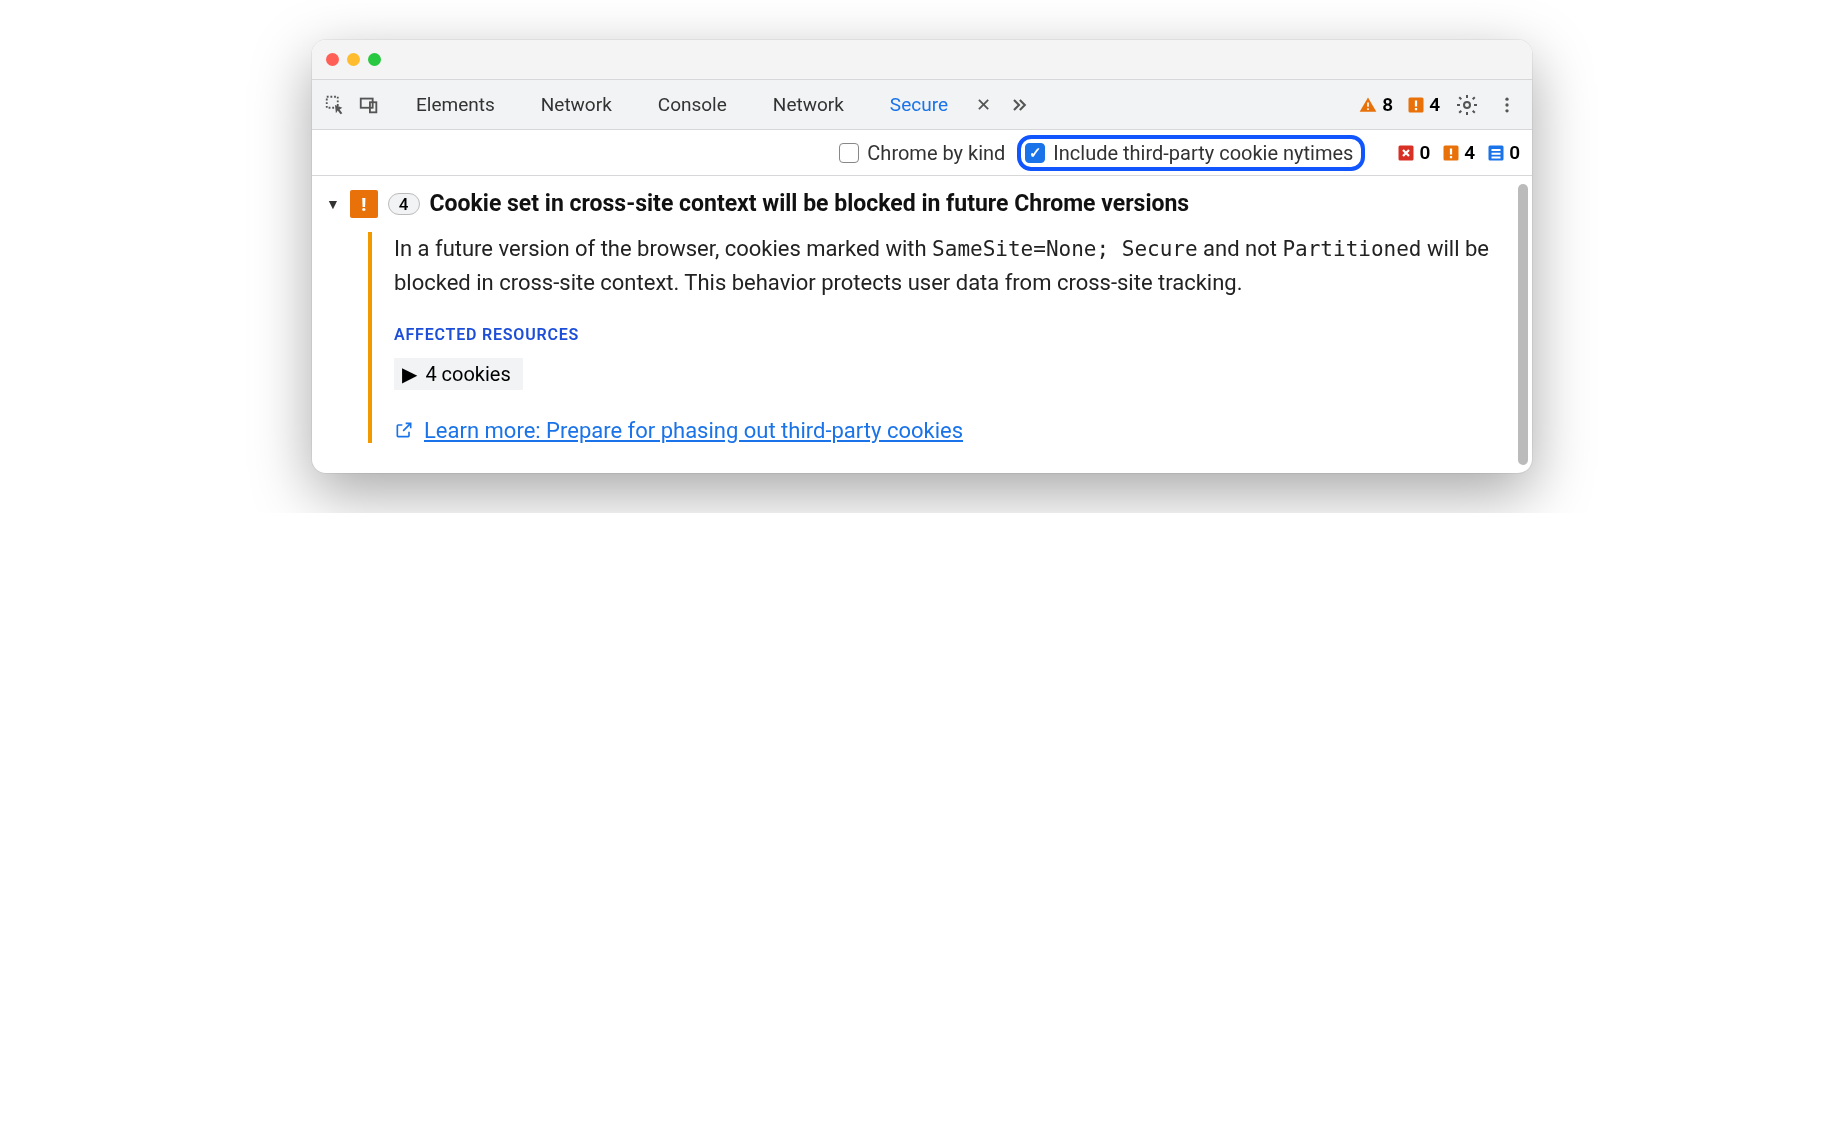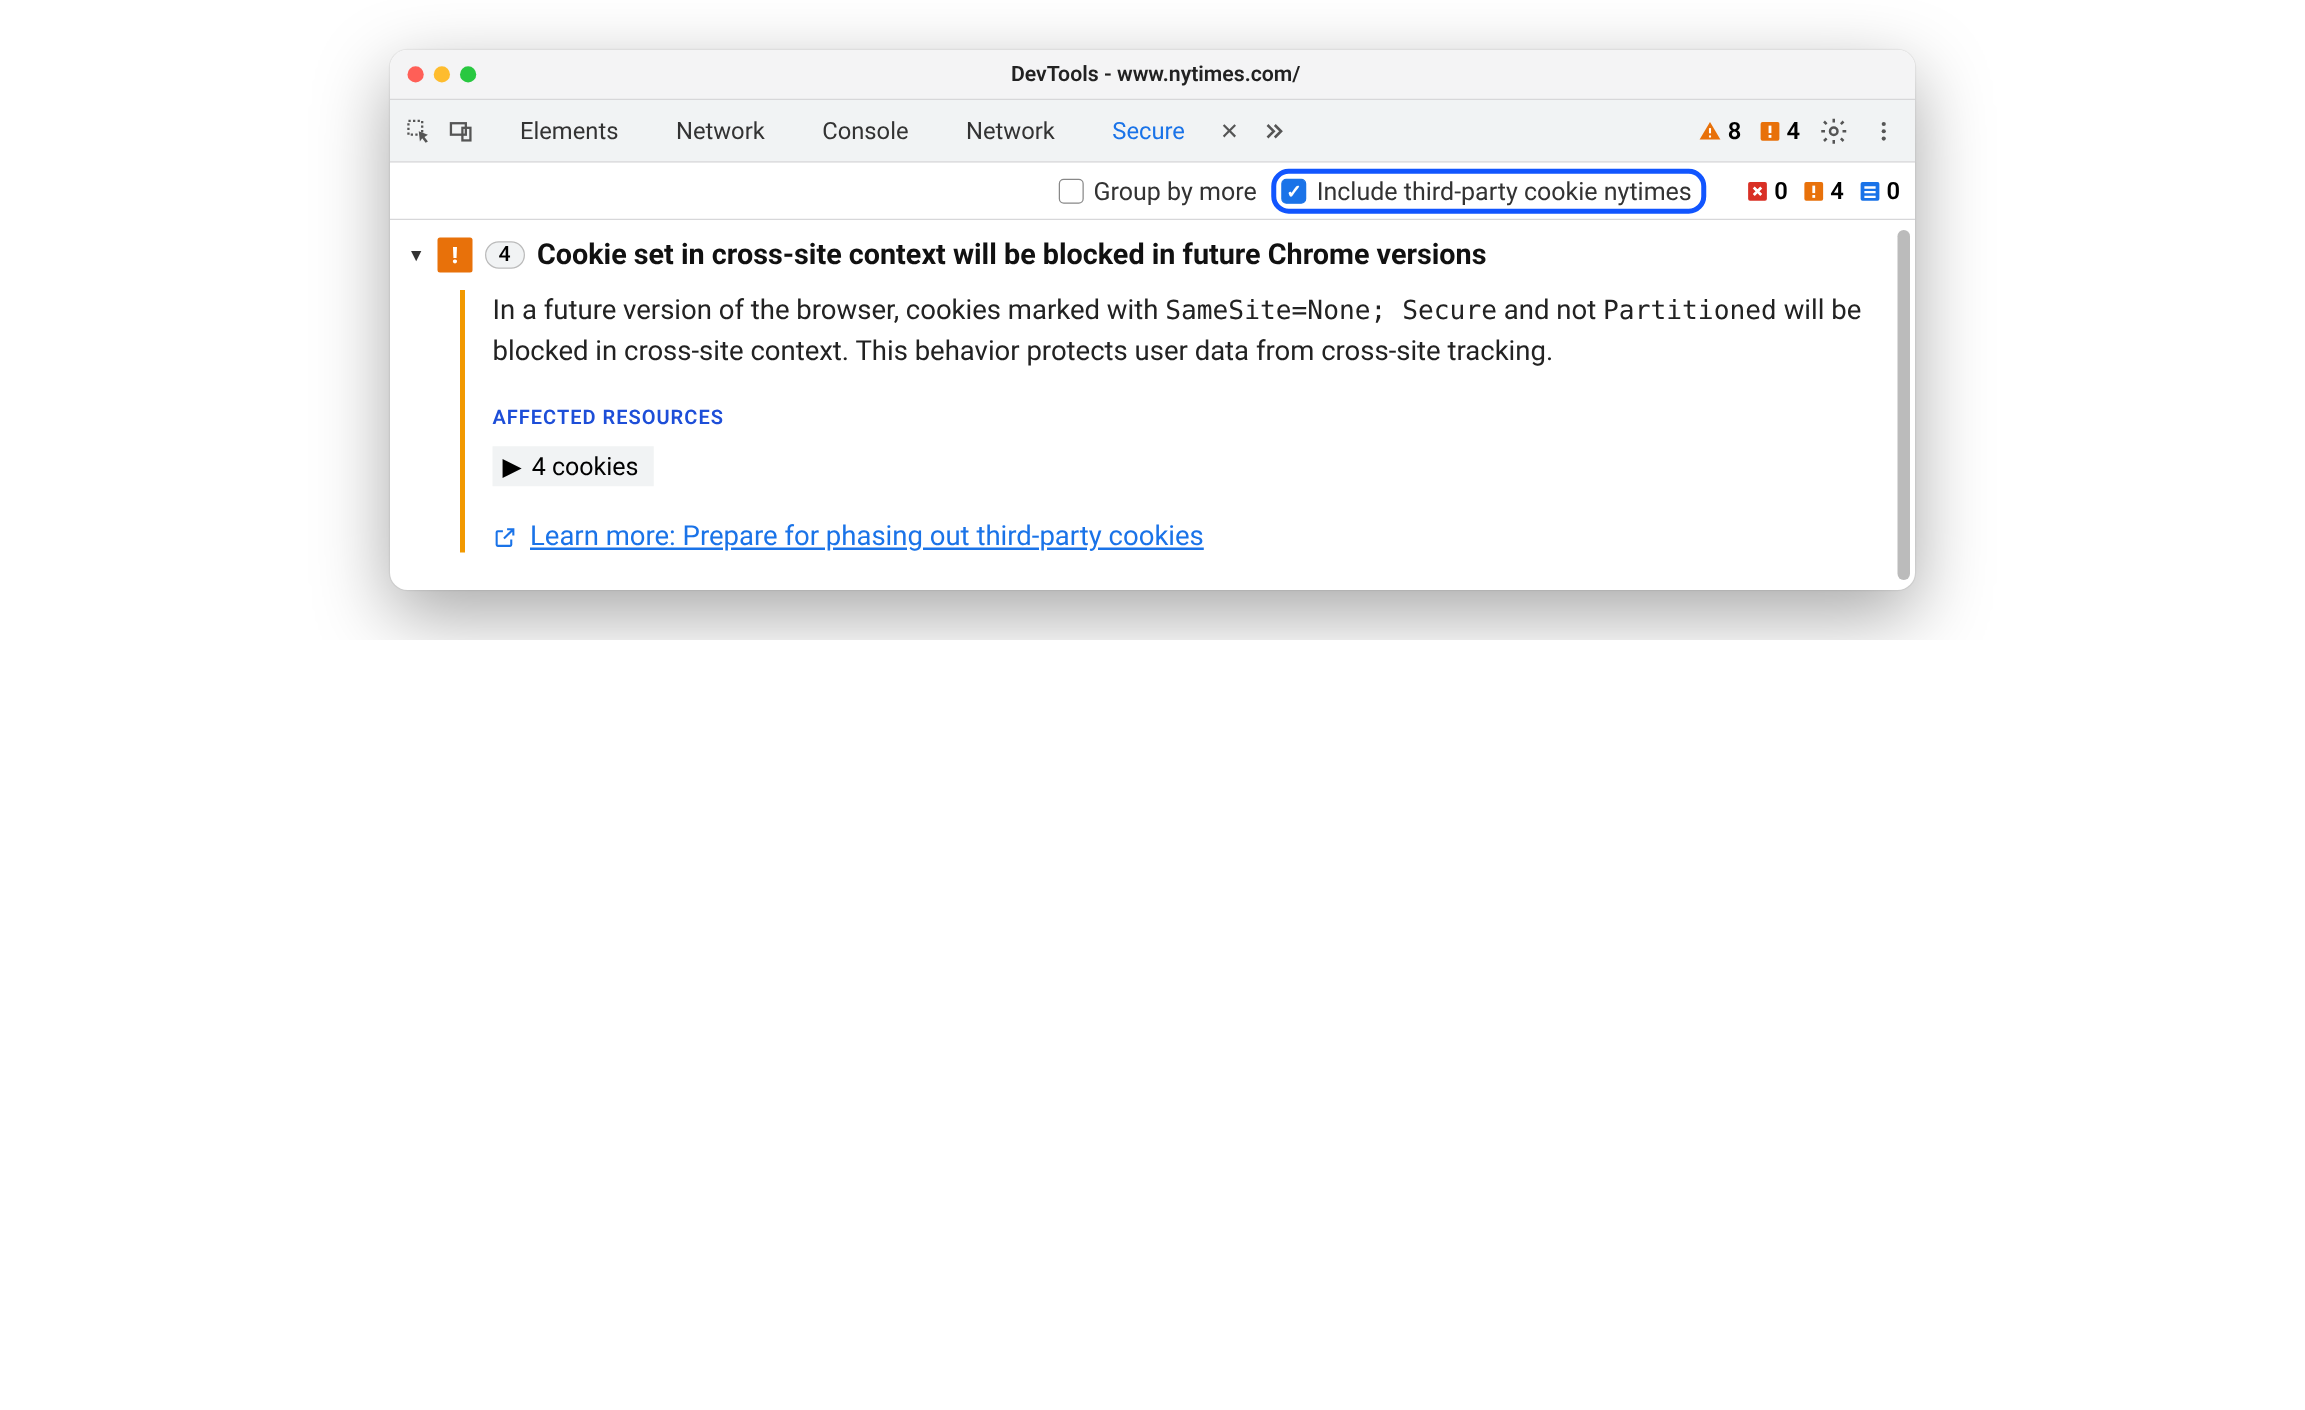--- a/index.html
+++ b/index.html
@@ -90,21 +90,20 @@
 <body>
 
 <div class="window">
 
   <div class="titlebar">
     <div class="traffic">
       <div class="tl red"></div>
       <div class="tl yel"></div>
       <div class="tl grn"></div>
     </div>
-    <div class="titletext">DevTools - www.nytimes.com/</div>
     <div style="width:50px"></div>
   </div>
 
   <div class="tabbar">
     <div class="tbicons">
       <span class="ticon">
         <svg width="22" height="22" viewBox="0 0 24 24" fill="none" stroke="currentColor" stroke-width="2">
             <rect x="3" y="3" width="12" height="12" stroke-dasharray="2 2"></rect>
             <path d="M12 12 l8 3 -3 2 3 4 -2 1 -3-4 -2 3z" fill="currentColor" stroke="none"></path>
           </svg>
@@ -160,21 +159,21 @@
             <circle cx="12" cy="19" r="2"></circle>
           </svg>
       </span>
     </div>
   </div>
 
   <div class="filterbar">
     <div class="fsp"></div>
     <label class="fcheck">
       <span class="cbox"></span>
-      <span>Group by more</span>
+      <span>Chrome by kind</span>
     </label>
     <div class="hl">
       <label class="fcheck">
         <span class="cbox checked"></span>
         <span>Include third-party cookie nytimes</span>
       </label>
     </div>
     <div class="smcounts" style="margin-left:20px">
       <div class="smc">
         <svg width="18" height="18" viewBox="0 0 24 24">

